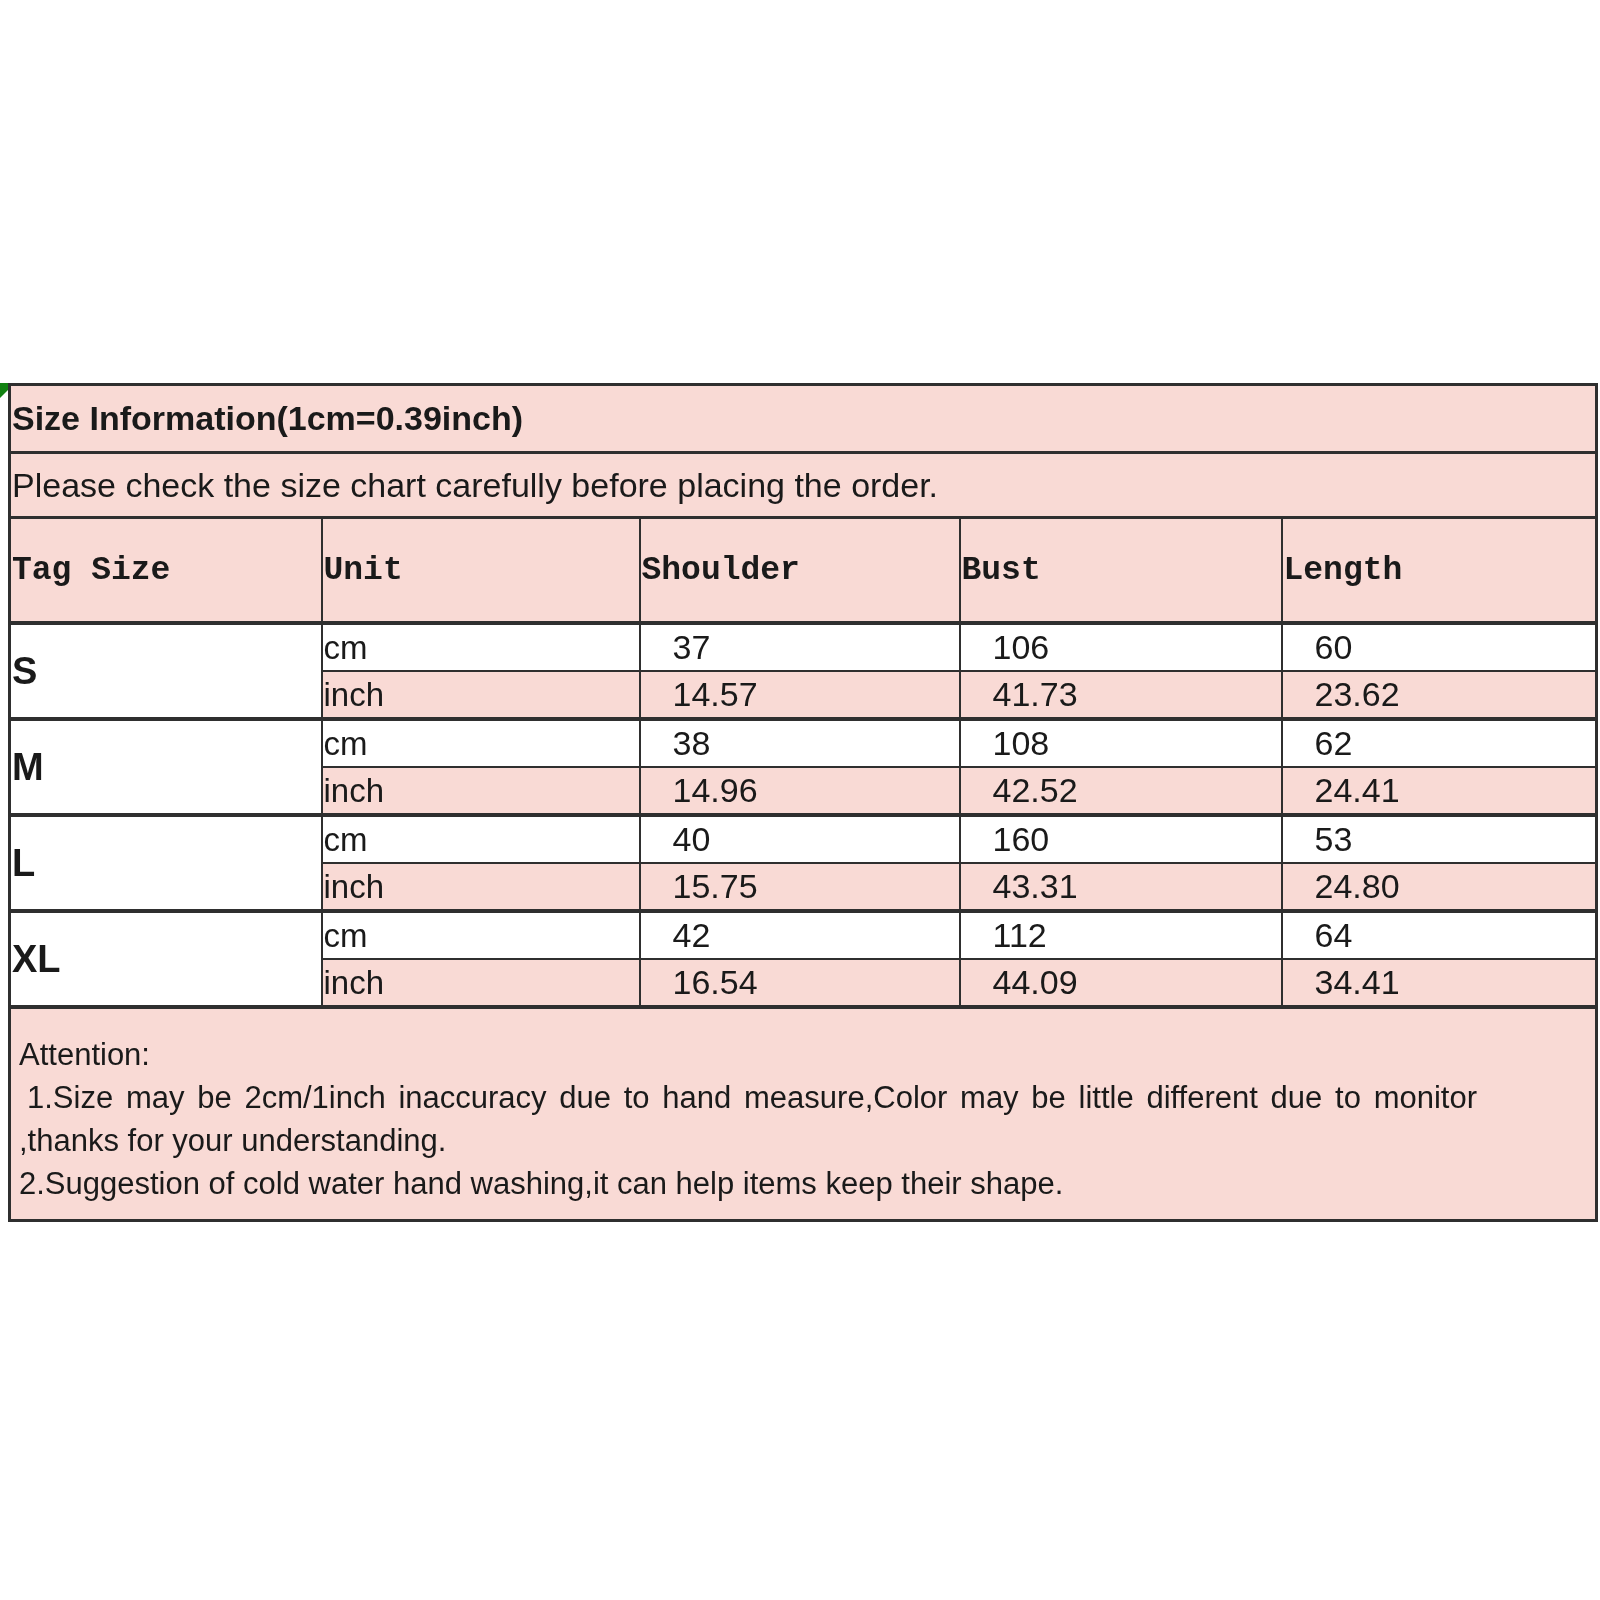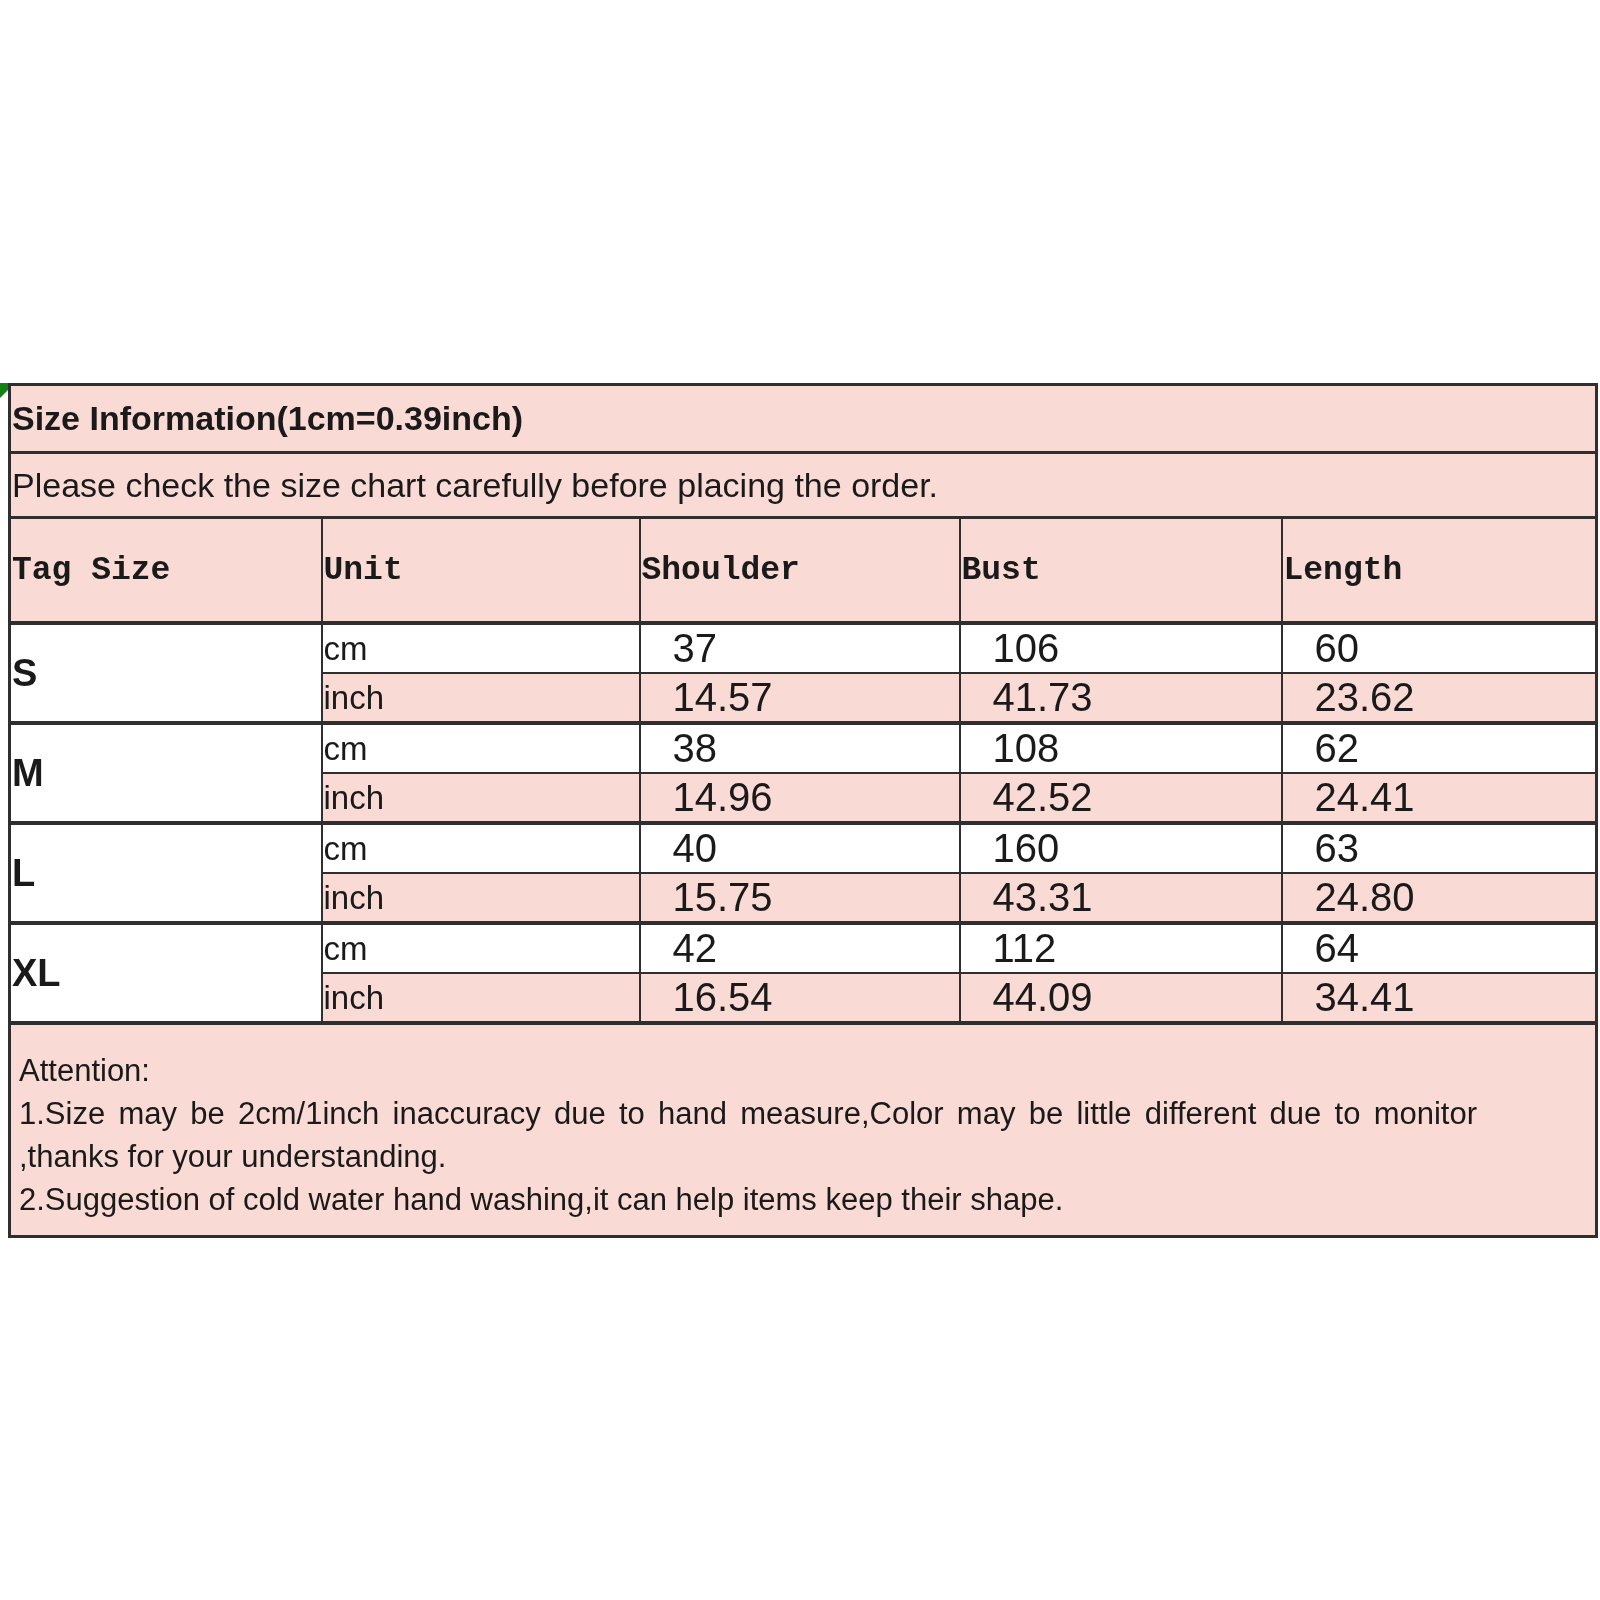--- a/index.html
+++ b/index.html
@@ -50,34 +50,35 @@
   tr.cm-row td, tr.inch-row td{height:43px;}
   tr.cm-row td{background:#ffffff;}
   tr.inch-row td{background:var(--pink,#f9dad5);}
   tr.grp td{border-top:4px solid var(--border,#2f2f2f);}
   td.tag{
     background:#ffffff;
     font-weight:bold;
     font-size:38px;
   }
   td.unit{font-size:33px;}
-  td.val{font-size:40px;padding-left:32px;}
+  td.val{font-size:34px;padding-left:32px;}
   tr.r-att td{
     border-top:4px solid var(--border,#2f2f2f);
     background:var(--pink,#f9dad5);
     text-align:left;
     vertical-align:top;
     padding:24px 8px 14px 8px;
     font-size:31px;
     line-height:43px;
   }
   .just{
     text-align:justify;
     text-align-last:justify;
     padding-right:110px;
+    margin-left:8px;
   }
   .corner-tri{
     position:absolute;
     left:0;top:383px;
     width:0;height:0;
     border-top:15px solid var(--green,#128212);
     border-right:15px solid transparent;
   }
 </style>
 </head>
@@ -138,21 +139,21 @@
       <td class="val">14.96</td>
       <td class="val">42.52</td>
       <td class="val">24.41</td>
     </tr>
 
     <tr class="cm-row grp">
       <td class="tag" rowspan="2">L</td>
       <td class="unit">cm</td>
       <td class="val">40</td>
       <td class="val">160</td>
-      <td class="val">63</td>
+      <td class="val">53</td>
     </tr>
     <tr class="inch-row">
       <td class="unit">inch</td>
       <td class="val">15.75</td>
       <td class="val">43.31</td>
       <td class="val">24.80</td>
     </tr>
 
     <tr class="cm-row grp">
       <td class="tag" rowspan="2">XL</td>

